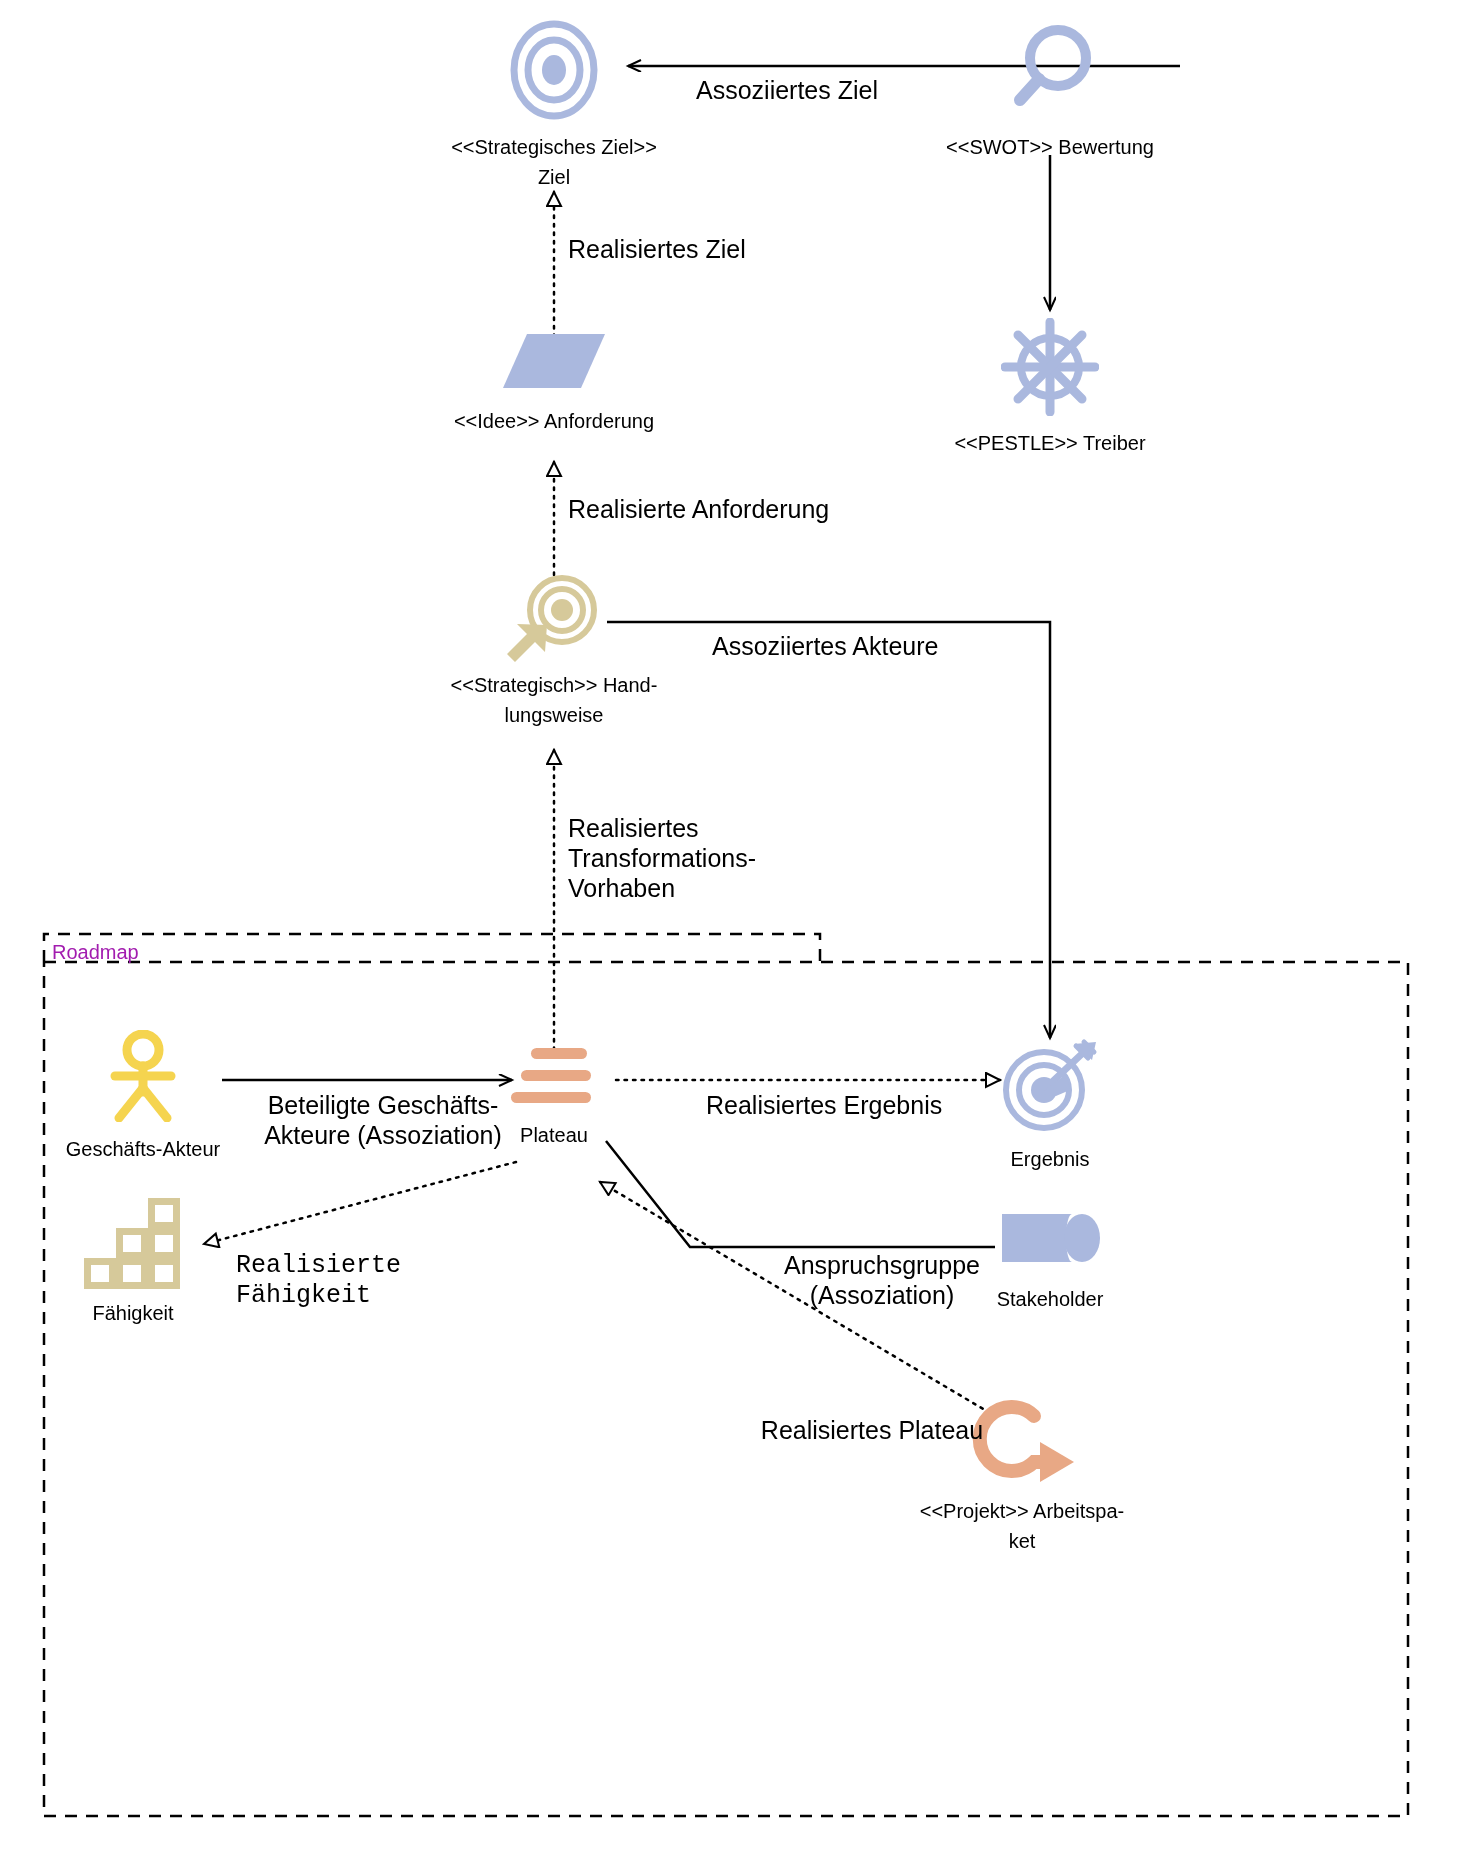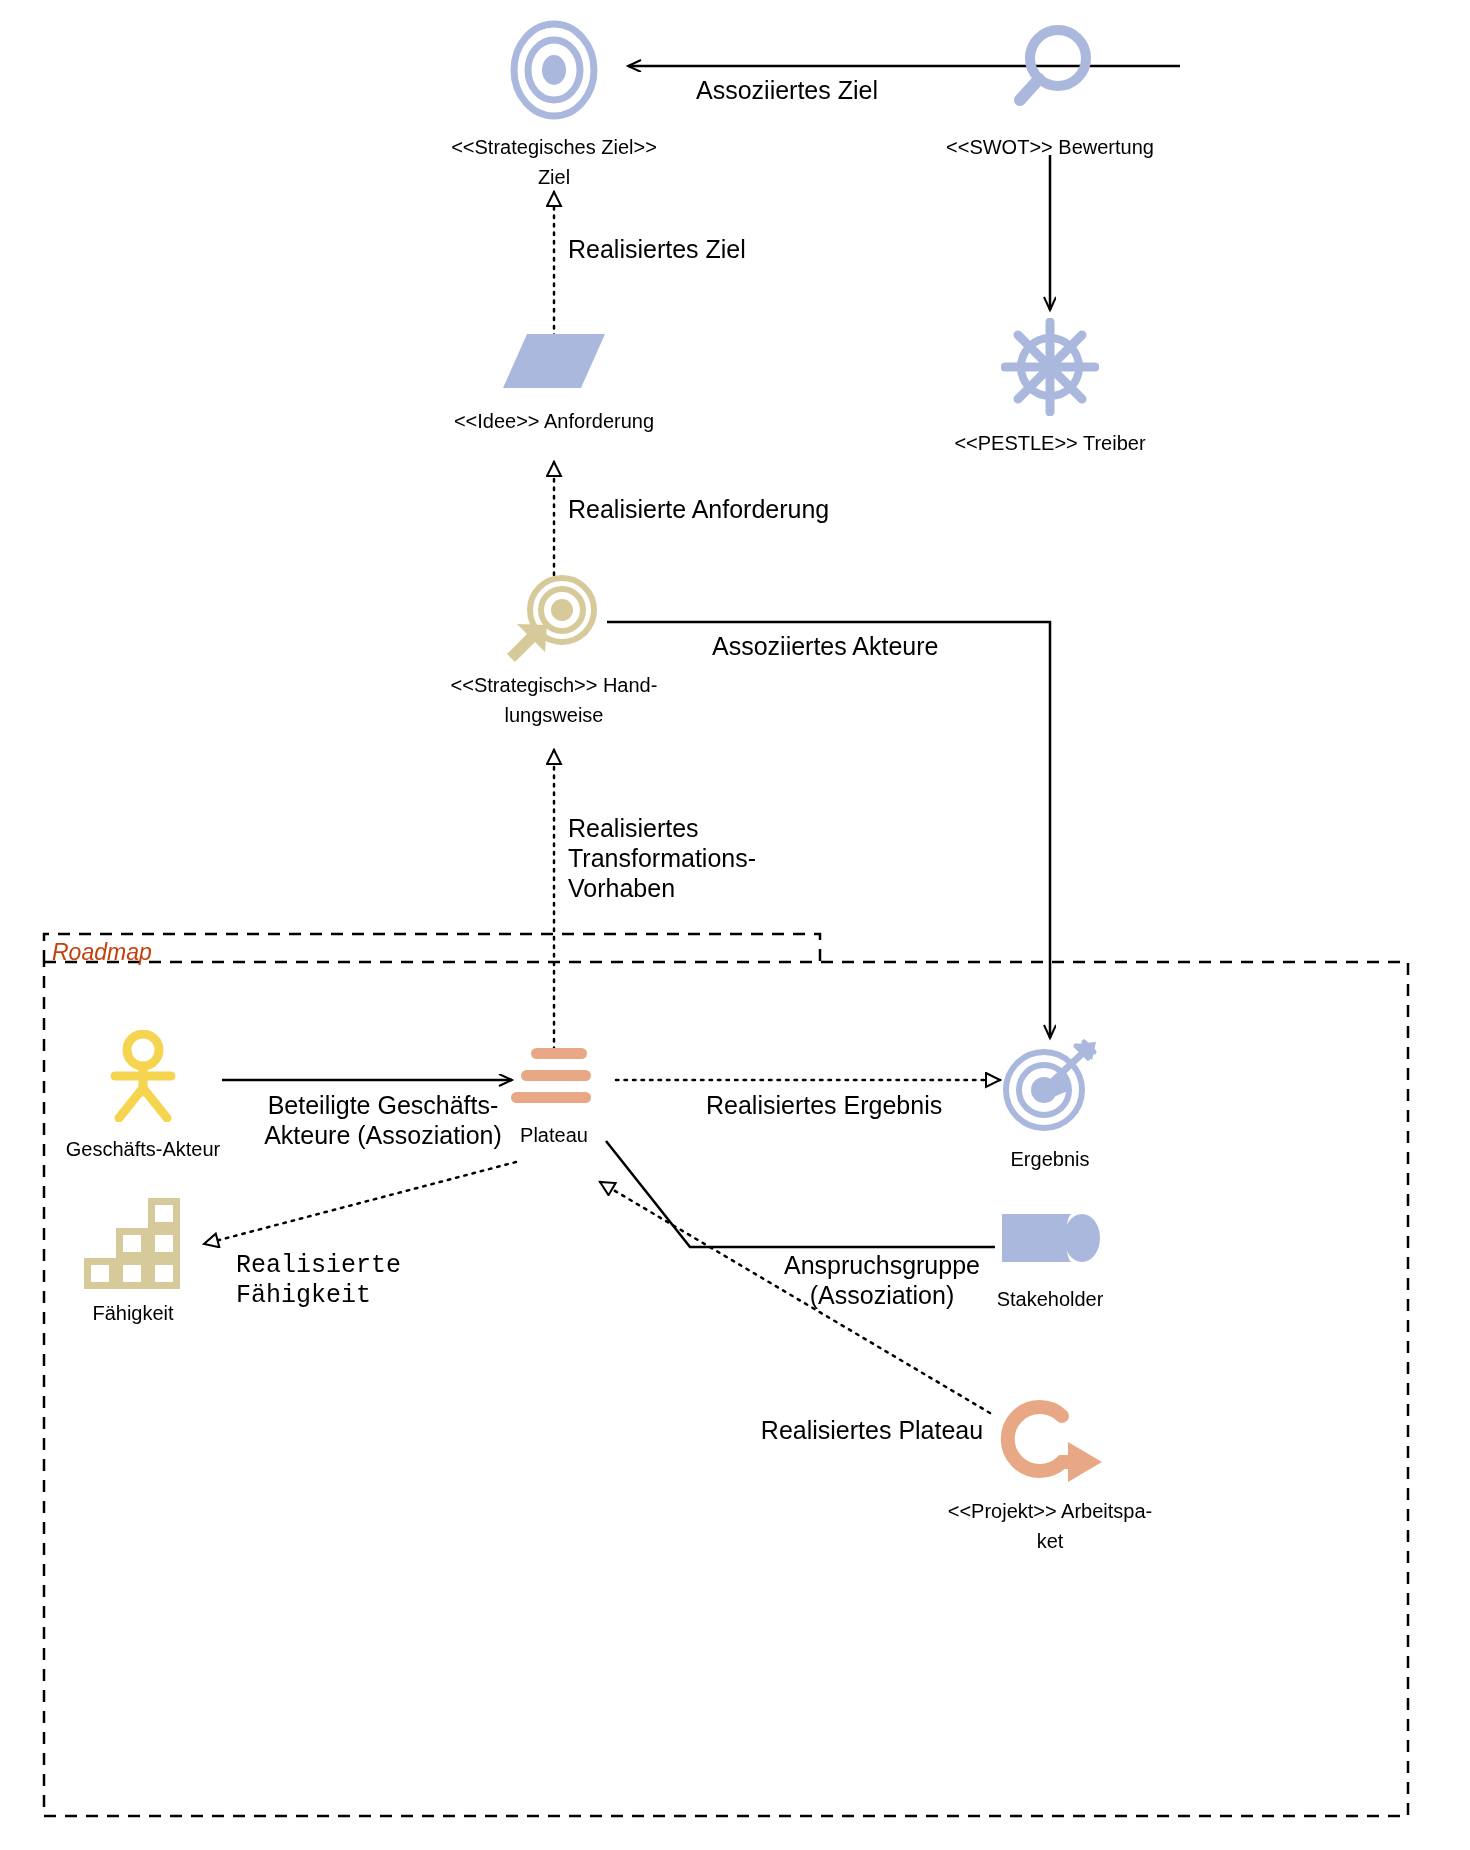--- a/index.html
+++ b/index.html
@@ -40,24 +40,23 @@
   }
   .edge-label {
     position: absolute;
     font-size: 25px;
     line-height: 30px;
     color: #000;
     white-space: pre-line;
   }
   .group-label {
     position: absolute;
-    font-size: 23px;
+    font-size: 20px;
     line-height: 28px;
-    color: #c2410c;
-    font-style: italic;
+    color: #a21caf;
   }
   .icon-wrap {
     display: flex;
     align-items: flex-end;
     justify-content: center;
   }
 </style>
 </head>
 <body>
 
@@ -236,21 +235,21 @@
     <div class="icon-wrap" style="height:70px;">
       <svg width="112" height="70" viewBox="0 0 112 70">
         <path d="M8,14 L78,14 L78,62 L8,62 Z" fill="#aab8de"></path>
         <ellipse cx="78" cy="38" rx="6" ry="24" fill="#ffffff"></ellipse>
         <ellipse cx="88" cy="38" rx="18" ry="24" fill="#aab8de"></ellipse>
       </svg>
     </div>
     <div class="node-label" style="margin-top:14px;">Stakeholder</div>
   </div>
 
-  <div class="node" style="left:880px; top:1390px; width:340px;">
+  <div class="node" style="left:852px; top:1390px; width:340px;">
     <div class="icon-wrap" style="height:96px;">
       <svg width="120" height="96" viewBox="0 0 120 96">
         <path d="M72,26 A32,32 0 1 0 72,72 L86,72" fill="none" stroke="#e8a885" stroke-width="14" stroke-linecap="round"></path>
         <polygon points="78,52 112,72 78,92" fill="#e8a885"></polygon>
       </svg>
     </div>
     <div class="node-label" style="margin-top:10px;">&lt;&lt;Projekt&gt;&gt; Arbeitspa-
 ket</div>
   </div>
 

